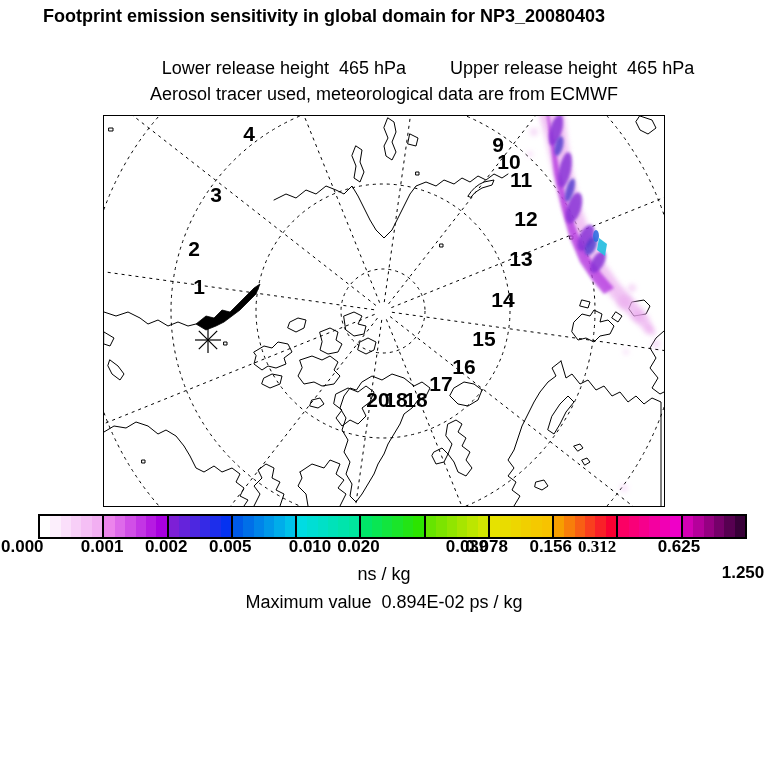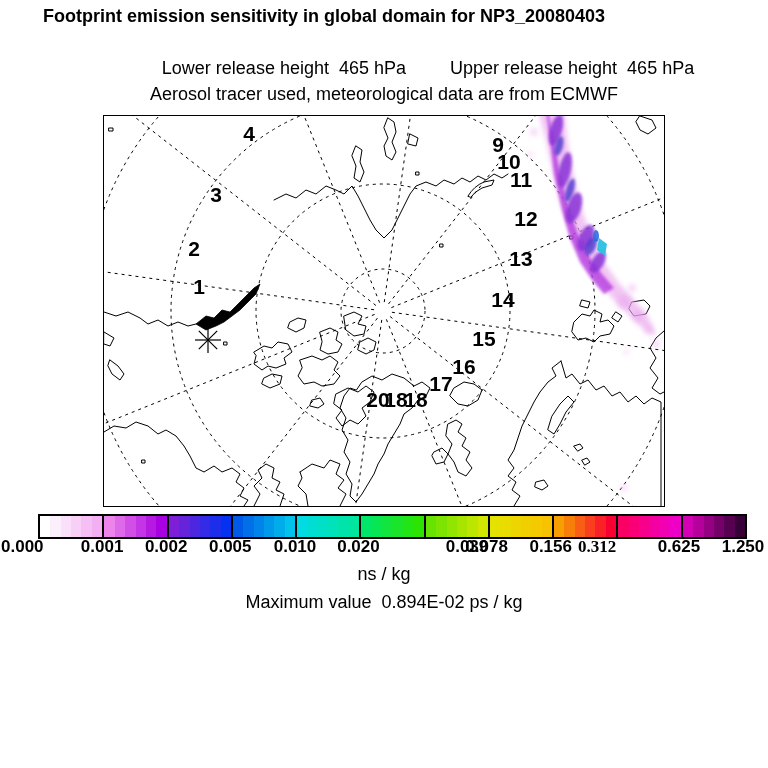--- a/index.html
+++ b/index.html
@@ -192,24 +192,24 @@
     <div class="cb-seg" style="background: linear-gradient(90deg, rgb(230, 226, 0) 0%, rgb(230, 226, 0) 16.67%, rgb(233, 220, 0) 16.67%, rgb(233, 220, 0) 33.33%, rgb(237, 214, 0) 33.33%, rgb(237, 214, 0) 50%, rgb(240, 207, 0) 50%, rgb(240, 207, 0) 66.67%, rgb(244, 201, 0) 66.67%, rgb(244, 201, 0) 83.33%, rgb(247, 195, 0) 83.33%, rgb(247, 195, 0) 100%);"></div>
     <div class="cb-seg" style="background: linear-gradient(90deg, rgb(247, 158, 0) 0%, rgb(247, 158, 0) 16.67%, rgb(248, 126, 10) 16.67%, rgb(248, 126, 10) 33.33%, rgb(248, 95, 20) 33.33%, rgb(248, 95, 20) 50%, rgb(249, 63, 30) 50%, rgb(249, 63, 30) 66.67%, rgb(249, 32, 40) 66.67%, rgb(249, 32, 40) 83.33%, rgb(250, 0, 50) 83.33%, rgb(250, 0, 50) 100%);"></div>
     <div class="cb-seg" style="background: linear-gradient(90deg, rgb(251, 0, 100) 0%, rgb(251, 0, 100) 16.67%, rgb(249, 0, 120) 16.67%, rgb(249, 0, 120) 33.33%, rgb(246, 0, 140) 33.33%, rgb(246, 0, 140) 50%, rgb(244, 0, 160) 50%, rgb(244, 0, 160) 66.67%, rgb(241, 0, 180) 66.67%, rgb(241, 0, 180) 83.33%, rgb(239, 0, 200) 83.33%, rgb(239, 0, 200) 100%);"></div>
     <div class="cb-seg" style="background: linear-gradient(90deg, rgb(212, 0, 180) 0%, rgb(212, 0, 180) 16.67%, rgb(181, 0, 155) 16.67%, rgb(181, 0, 155) 33.33%, rgb(150, 0, 130) 33.33%, rgb(150, 0, 130) 50%, rgb(118, 0, 106) 50%, rgb(118, 0, 106) 66.67%, rgb(87, 0, 81) 66.67%, rgb(87, 0, 81) 83.33%, rgb(56, 0, 56) 83.33%, rgb(56, 0, 56) 100%);"></div>
   </div>
 <div class="abs" id="colorbar-ticks">
     <span class="cb-tick first" style="left: 1px;">0.000</span>
     <span class="cb-tick" style="left: 102.091px;">0.001</span>
     <span class="cb-tick" style="left: 166.182px;">0.002</span>
     <span class="cb-tick" style="left: 230.273px;">0.005</span>
-    <span class="cb-tick" style="left: 295px;">0.010</span>
+    <span class="cb-tick" style="left: 310px;">0.010</span>
     <span class="cb-tick" style="left: 358.455px;">0.020</span>
     <span class="cb-tick" style="left: 431px; margin-left: 36px;">0.039</span>
     <span class="cb-tick" style="left: 486.636px;">0.078</span>
     <span class="cb-tick" style="left: 550.727px;">0.156</span>
     <span class="cb-tick" style="left: 597px; font-family: Liberation Serif, serif;">0.312</span>
     <span class="cb-tick" style="left: 678.909px;">0.625</span>
-    <span class="cb-tick" style="left: 743px;">1.250</span>
+    <span class="cb-tick" style="left: 743px; margin-top: 26px;">1.250</span>
   </div>
 
 <div class="abs hline" id="units-label">ns / kg</div>
 <div class="abs hline" id="max-line">Maximum value  0.894E-02 ps / kg</div>
 
 </body></html>

